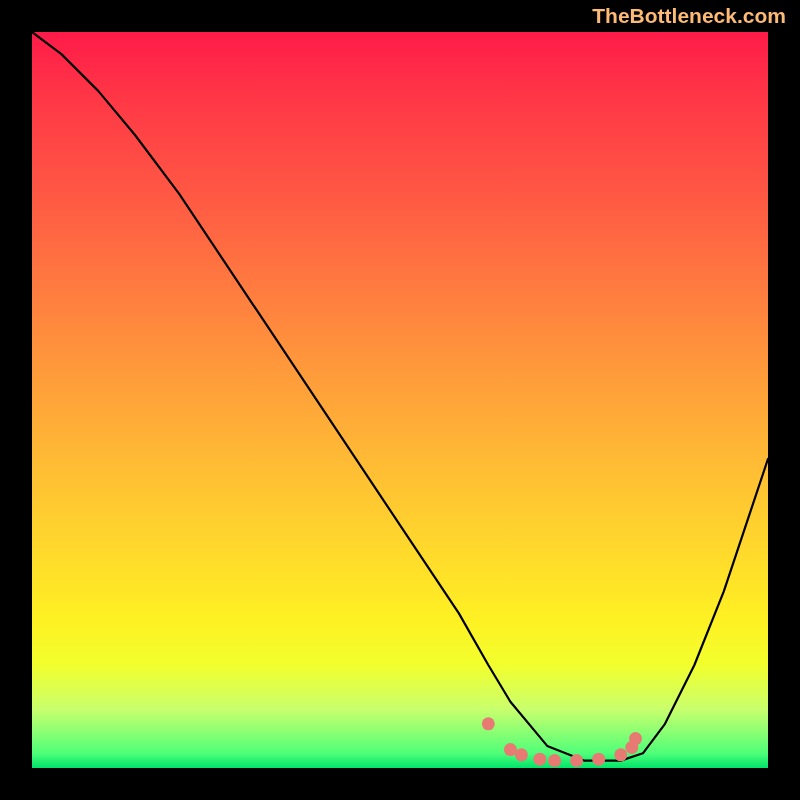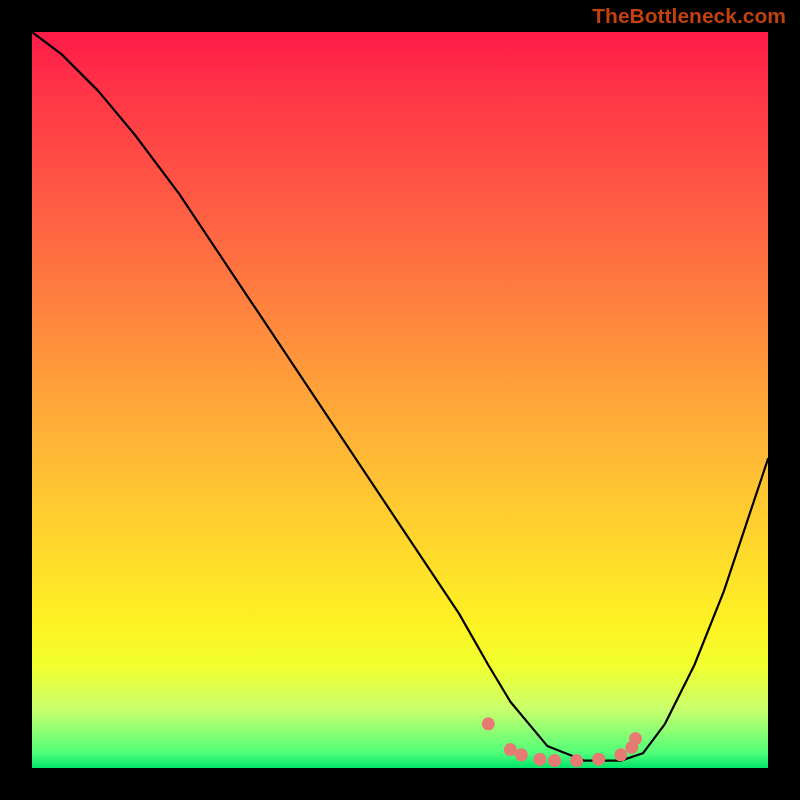--- a/index.html
+++ b/index.html
@@ -1,21 +1,21 @@
 <!DOCTYPE html>
 <html><head>
 <meta charset="utf-8">
 <style>
   * { margin: 0; padding: 0; box-sizing: border-box; }
   body { width: 800px; height: 800px; background: #000; position: relative; font-family: Arial, sans-serif; }
   .watermark {
     position: absolute;
     top: 4px;
     right: 14px;
-    color: #c2410c;
+    color: #fdba74;
     font-size: 21px;
     font-weight: 600;
     z-index: 10;
   }
   .plot-area {
     position: absolute;
     left: 32px;
     top: 32px;
     width: 736px;
     height: 736px;

